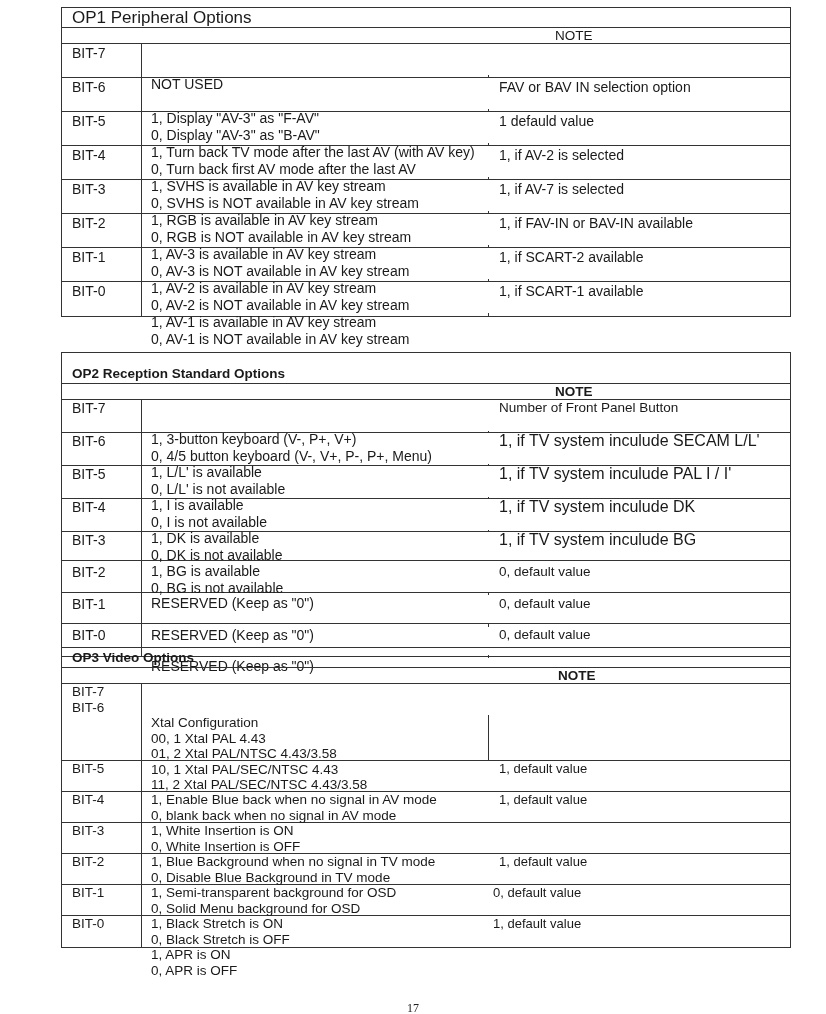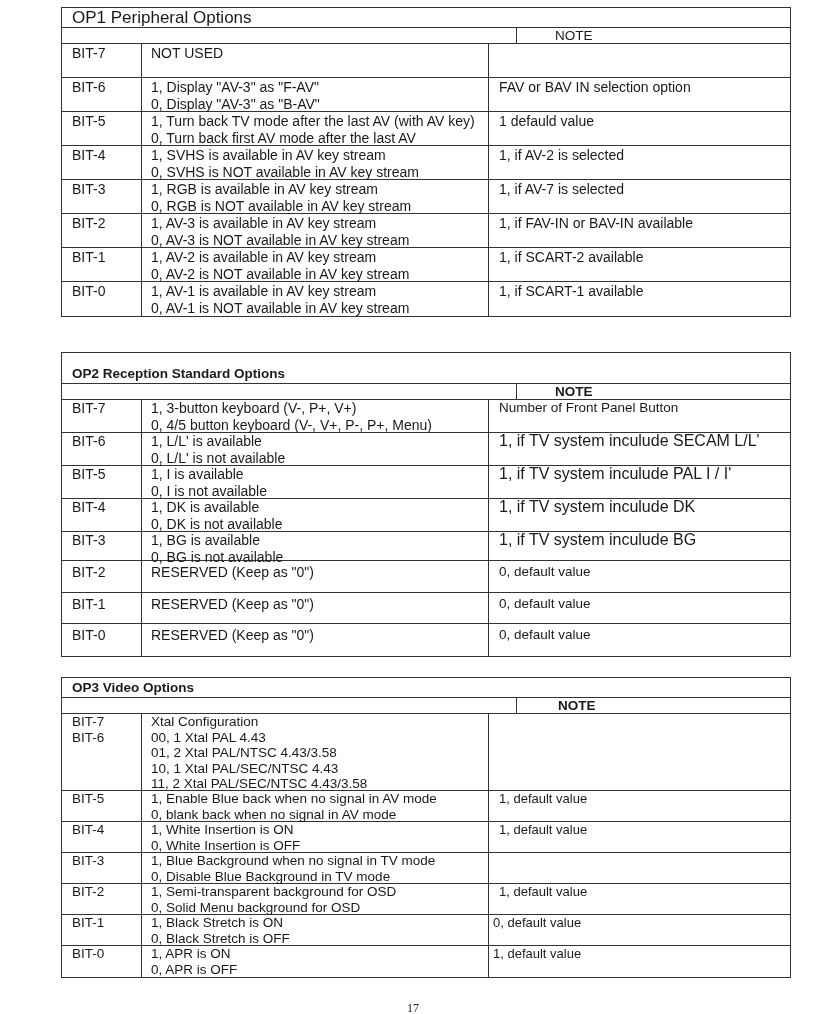--- a/index.html
+++ b/index.html
@@ -47,20 +47,21 @@
       white-space: pre-line;
     }
     .cell-desc {
       width: 347px;
       padding-left: 9px;
       border-right: 1.5px solid #333;
       box-sizing: border-box;
       font-size: 14px;
       line-height: 16.5px;
       white-space: pre-line;
+      margin-top: 31px;
     }
     .cell-note {
       flex: 1;
       padding-left: 10px;
       box-sizing: border-box;
       font-size: 14px;
       line-height: 16.5px;
       white-space: pre-line;
     }
     .note-header .cell-bit,
@@ -76,21 +77,21 @@
     #op1 .r .cell-bit, #op1 .r .cell-desc, #op1 .r .cell-note { padding-top: 1px; }
 
     #op2 { top: 352px; }
     #op2 .tbl-title { height: 23px; line-height: 26px; margin-top: 8px; }
     #op2 .r { height: 33px; }
     #op2 .r.single { height: 31.5px; }
     #op2 .r.single .cell-bit, #op2 .r.single .cell-desc, #op2 .r.single .cell-note { padding-top: 3px; }
     #op2 .r .cell-note { font-size: 16px; }
     #op2 .r .cell-note.small { font-size: 13.5px; }
 
-    #op3 { top: 677px; }
+    #op3 { top: 647px; }
     #op3 .r { height: 31px; }
     #op3 .r.tall { height: 77px; }
     #op3 .r .cell-bit, #op3 .r .cell-desc, #op3 .r .cell-note { line-height: 15.5px; font-size: 13.5px; }
     #op3 .r .cell-note { font-size: 13px; }
 
     .page-num {
       position: absolute;
       top: 1001px;
       left: 0;
       width: 826px;

